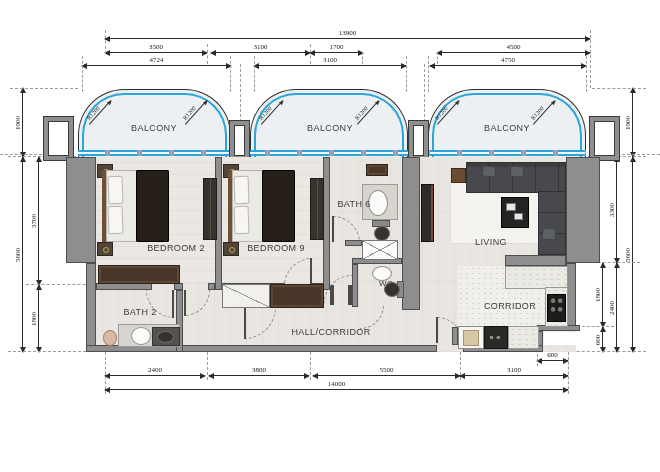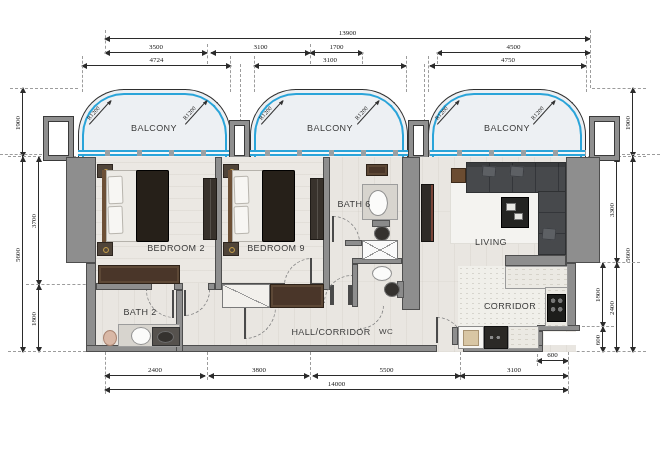--- a/index.html
+++ b/index.html
@@ -360,18 +360,18 @@
   <div class="appl" style="left:484px;top:326px;width:22px;height:21px;"></div>
   <div class="counter" style="left:508px;top:326px;width:29px;height:21px;"></div>
 
   <div class="closet" style="left:222px;top:284px;width:46px;height:22px;"></div>
   <div class="brownfurn" style="left:270px;top:284px;width:52px;height:22px;"></div>
 
   <div class="lbl" style="left:176px;top:248px;">BEDROOM 2</div>
   <div class="lbl" style="left:276px;top:248px;">BEDROOM 9</div>
   <div class="lbl" style="left:354px;top:204px;">BATH 6</div>
   <div class="lbl" style="left:140px;top:312px;">BATH 2</div>
-  <div class="lbl" style="left:386px;top:284px;font-size:8px;margin-top:48px;">WC</div>
+  <div class="lbl" style="left:386px;top:284px;font-size:8px;">WC</div>
   <div class="lbl" style="left:491px;top:242px;">LIVING</div>
   <div class="lbl" style="left:510px;top:306px;">CORRIDOR</div>
   <div class="lbl" style="left:331px;top:332px;">HALL/CORRIDOR</div>
 
 </div>
 
 </body></html>

